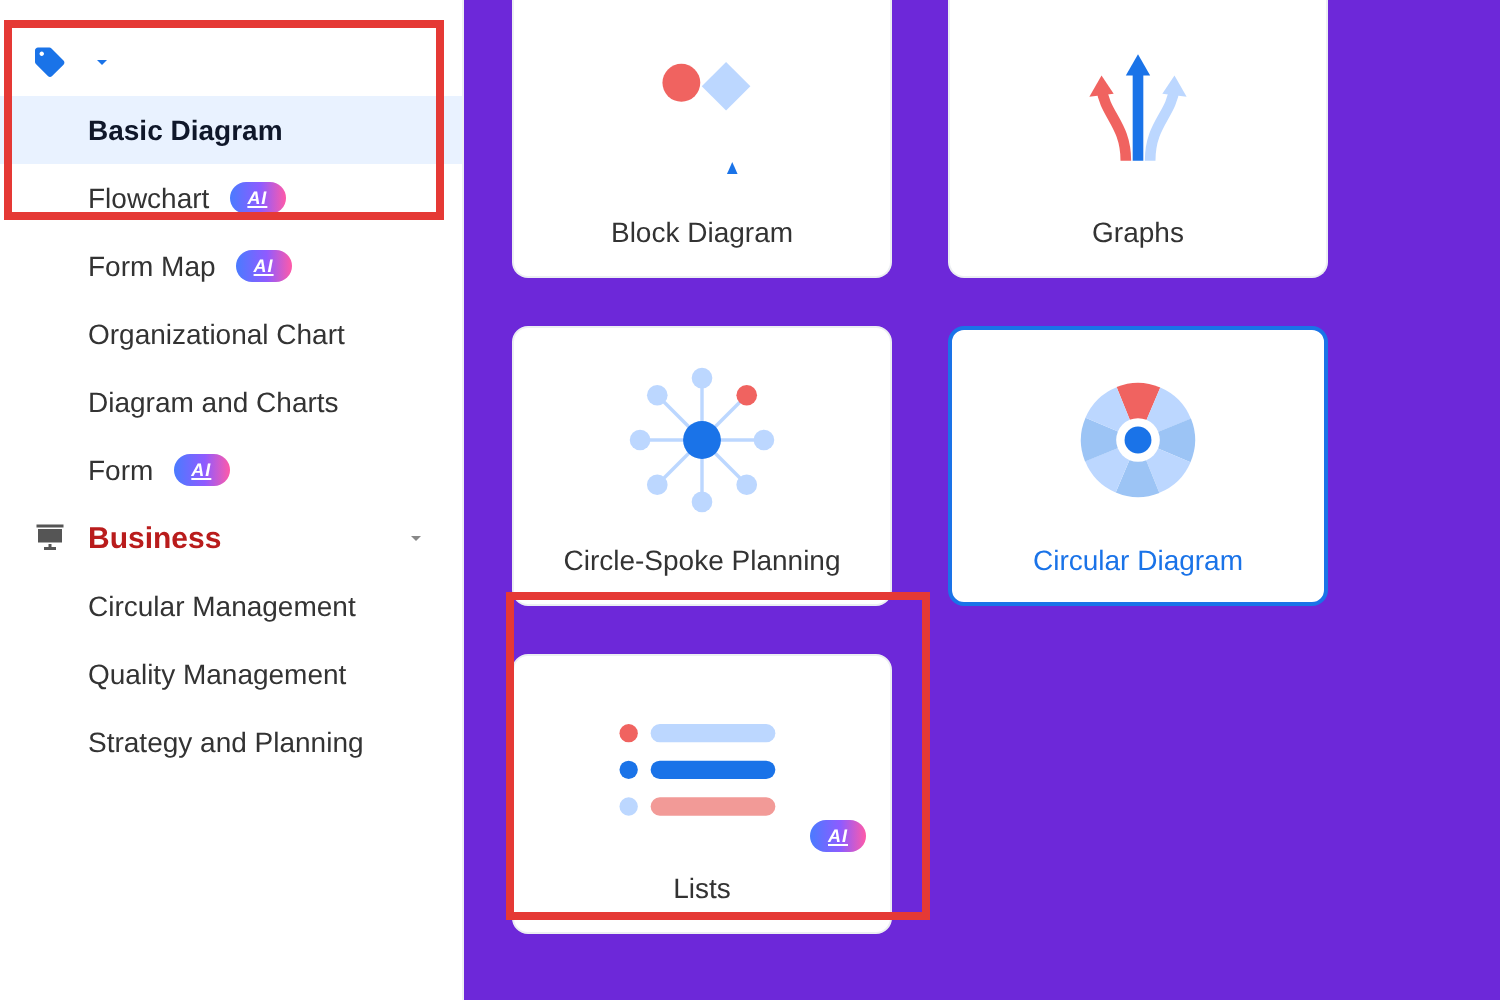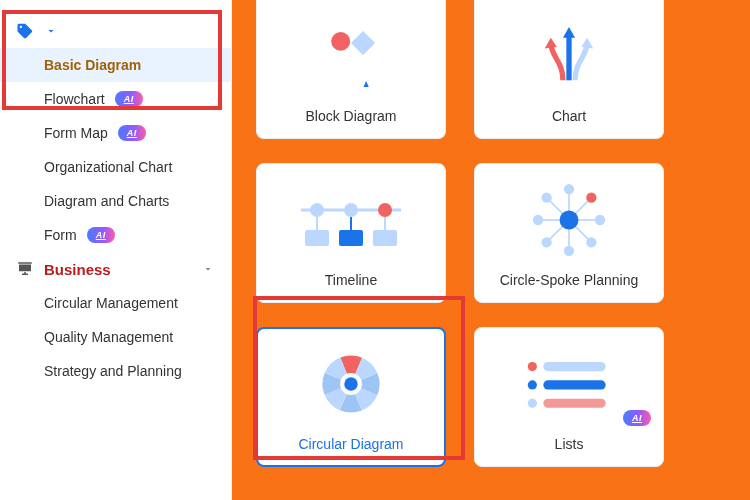--- a/index.html
+++ b/index.html
@@ -54,42 +54,42 @@
     display: flex;
     align-items: center;
     padding: 9px 10px 9px 44px;
     font-size: 14px;
     color: #333;
     cursor: pointer;
     position: relative;
   }
   .side-item.selected {
     background: #e9f2ff;
-    color: #a16207;
+    color: #0f172a;
     font-weight: 600;
   }
   .ai-badge {
     display: inline-flex;
     align-items: center;
     justify-content: center;
     margin-left: 10px;
     width: 28px;
     height: 16px;
     border-radius: 8px;
     background: linear-gradient(90deg,#4a7bff 0%,#8f5bff 55%,#ff5aa8 100%);
     color: #fff;
     font-size: 9px;
     font-style: italic;
     font-weight: 700;
     letter-spacing: 0.5px;
     text-decoration: underline;
   }
   .content {
     flex: 1;
-    background: #f97316;
+    background: #6d28d9;
     padding: 0 28px 20px 24px;
     overflow: hidden;
   }
   .grid {
     display: grid;
     grid-template-columns: 190px 190px;
     gap: 24px 28px;
   }
   .card {
     background: #fff;
@@ -226,40 +226,23 @@
         <div class="thumb">
           <svg viewBox="0 0 100 80" width="76" height="64">
             <path d="M50 72 L50 10" stroke="#1a73e8" stroke-width="7" fill="none"></path>
             <polygon points="50,2 42,16 58,16" fill="#1a73e8"></polygon>
             <path d="M42 72 C42 48 28 42 26 24" stroke="#f06360" stroke-width="7" fill="none"></path>
             <polygon points="26,16 18,30 34,28" fill="#f06360"></polygon>
             <path d="M58 72 C58 48 72 42 74 24" stroke="#bcd7ff" stroke-width="7" fill="none"></path>
             <polygon points="74,16 66,28 82,30" fill="#bcd7ff"></polygon>
           </svg>
         </div>
-        <div class="caption">Chart</div>
-      </div>
-
-      <div class="card">
-        <div class="thumb">
-          <svg viewBox="0 0 120 80" width="120" height="80">
-            <line x1="10" y1="30" x2="110" y2="30" stroke="#bcd7ff" stroke-width="3"></line>
-            <circle cx="26" cy="30" r="7" fill="#bcd7ff"></circle>
-            <circle cx="60" cy="30" r="7" fill="#bcd7ff"></circle>
-            <circle cx="94" cy="30" r="7" fill="#f06360"></circle>
-            <line x1="26" y1="37" x2="26" y2="50" stroke="#bcd7ff" stroke-width="2"></line>
-            <line x1="60" y1="37" x2="60" y2="50" stroke="#1a73e8" stroke-width="2"></line>
-            <line x1="94" y1="37" x2="94" y2="50" stroke="#bcd7ff" stroke-width="2"></line>
-            <rect x="14" y="50" width="24" height="16" rx="2" fill="#bcd7ff"></rect>
-            <rect x="48" y="50" width="24" height="16" rx="2" fill="#1a73e8"></rect>
-            <rect x="82" y="50" width="24" height="16" rx="2" fill="#bcd7ff"></rect>
-          </svg>
-        </div>
-        <div class="caption">Timeline</div>
-      </div>
+        <div class="caption">Graphs</div>
+      </div>
+
 
       <div class="card">
         <div class="thumb">
           <svg viewBox="0 0 100 100" width="86" height="86">
             <g stroke="#bcd7ff" stroke-width="2">
               <line x1="50" y1="50" x2="50" y2="14"></line>
               <line x1="50" y1="50" x2="76" y2="24"></line>
               <line x1="50" y1="50" x2="86" y2="50"></line>
               <line x1="50" y1="50" x2="76" y2="76"></line>
               <line x1="50" y1="50" x2="50" y2="86"></line>

